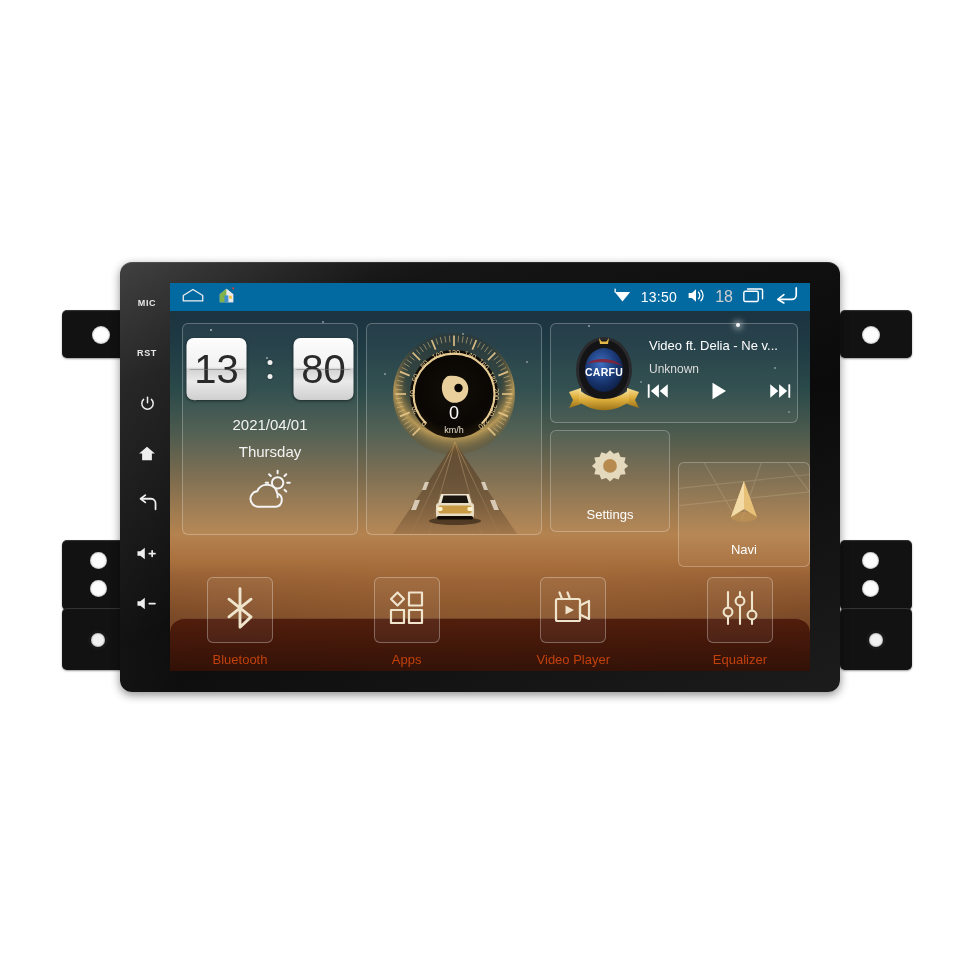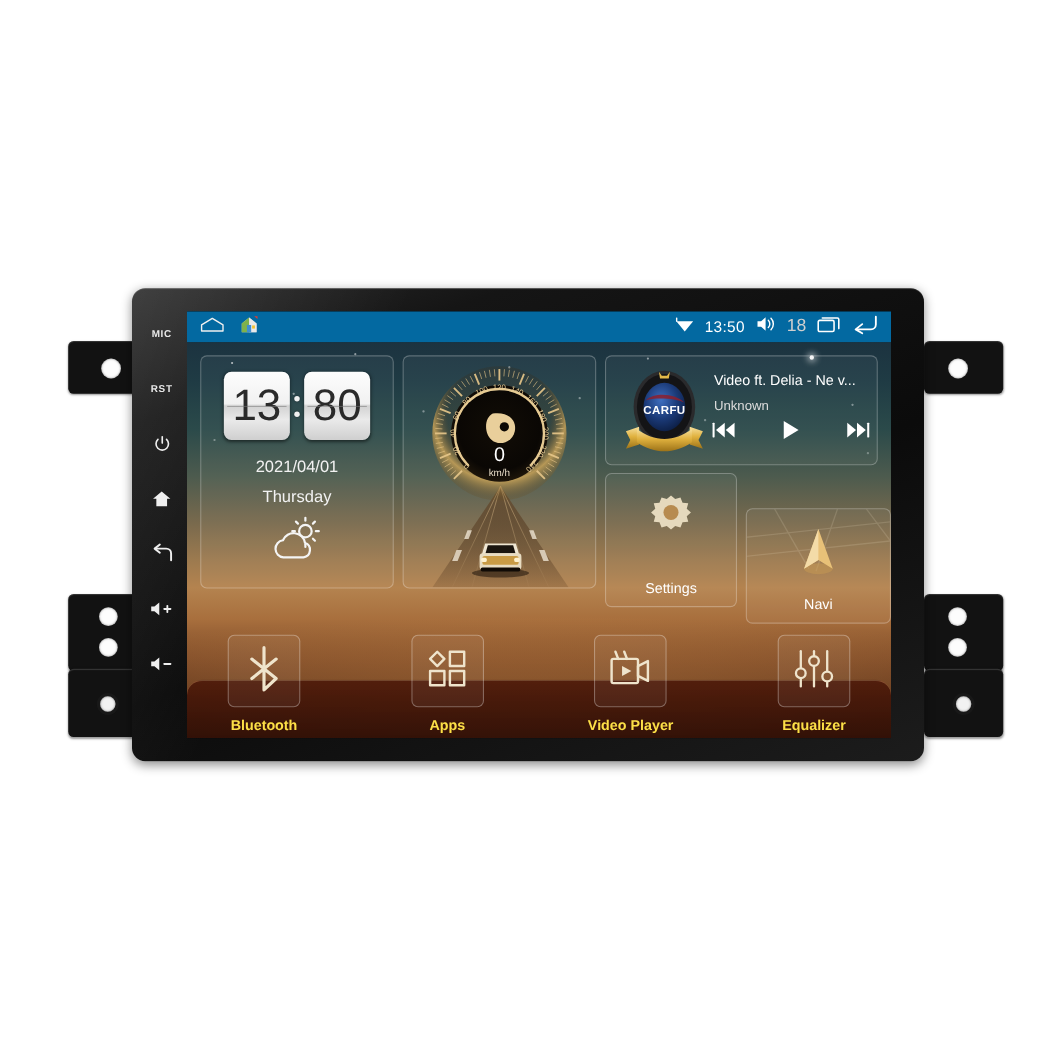--- a/index.html
+++ b/index.html
@@ -63,21 +63,21 @@
             #2a1209 100%);}
   .star{position:absolute;background:#fff;border-radius:50%;opacity:.65;}
 
   
   .panel{position:absolute;border:1px solid rgba(255,255,255,.26);border-radius:6px;
          background:rgba(255,255,255,.045);box-sizing:border-box;}
 
   
   #w-clock{left:12px;top:40px;width:176px;height:212px;}
   #flip{position:absolute;left:50%;top:14px;transform:translateX(-50%);
-        display:flex;align-items:center;gap:3px;}
+        display:flex;align-items:center;gap:20px;}
   .flipcard{position:relative;width:60px;height:62px;border-radius:7px;
     background:linear-gradient(180deg,#fdfdfd 0%,#f1f1f1 47%,#d2d2d2 50%,#eaeaea 70%,#cfcfcf 100%);
     box-shadow:0 1px 3px rgba(0,0,0,.5);display:flex;align-items:center;justify-content:center;}
   .flipcard::after{content:"";position:absolute;left:3px;right:3px;top:50%;height:1px;
     background:rgba(120,120,120,.55);}
   .flipnum{font-size:40px;color:#2a2a2a;font-weight:400;line-height:1;
            font-family:"Liberation Sans",sans-serif;}
   .colon{display:flex;flex-direction:column;gap:9px;padding:0 1px;}
   .colon i{display:block;width:5px;height:5px;border-radius:50%;background:#f0f0f0;
            box-shadow:0 0 2px rgba(0,0,0,.5);}
@@ -94,39 +94,39 @@
   #w-media{left:380px;top:40px;width:248px;height:100px;}
   #badge{position:absolute;left:14px;top:6px;width:78px;height:88px;}
   #mtitle{position:absolute;left:98px;top:14px;width:140px;color:#fff;font-size:13px;
           white-space:nowrap;overflow:hidden;}
   #martist{position:absolute;left:98px;top:38px;color:#dcdcdc;font-size:12px;}
   #mctrls{position:absolute;left:96px;top:58px;width:144px;display:flex;
           align-items:center;justify-content:space-between;}
   .mbtn{color:#fff;cursor:pointer;}
 
   
-  #w-settings{left:380px;top:147px;width:120px;height:122px;}
+  #w-settings{left:380px;top:147px;width:120px;height:102px;}
   #w-navi{left:508px;top:147px;width:132px;height:105px;overflow:hidden;margin-top:32px;}
   .tile-ico{position:absolute;left:0;top:16px;width:100%;display:flex;justify-content:center;}
   .tile-lbl{position:absolute;left:0;bottom:9px;width:100%;text-align:center;
             color:#fff;font-size:13px;}
   #navimap{position:absolute;inset:0;opacity:.30;}
 
   
   #dockband{position:absolute;left:0;bottom:0;width:640px;height:52px;
      background:linear-gradient(180deg,rgba(78,26,10,.92) 0%,rgba(48,15,6,.96) 100%);
      border-top-left-radius:14px;border-top-right-radius:14px;
      border-top:1px solid rgba(255,190,130,.30);}
   #dock{position:absolute;left:14px;bottom:4px;width:612px;height:108px;
         display:flex;justify-content:space-between;align-items:flex-end;z-index:3;}
   .dockitem{width:112px;display:flex;flex-direction:column;align-items:center;cursor:pointer;}
   .dockbox{width:66px;height:66px;border:1px solid rgba(255,255,255,.30);border-radius:6px;
      background:rgba(255,255,255,.05);display:flex;align-items:center;justify-content:center;
      box-sizing:border-box;}
-  .docklbl{margin-top:9px;color:#fde047;font-size:13px;font-weight:bold;}
+  .docklbl{margin-top:9px;color:#c2410c;font-size:13px;}
 
   svg{overflow:visible;}
 </style>
 </head>
 <body>
 
 <div id="stage">
 
   <div class="bracket" style="left:62px;top:310px;width:100px;height:48px;"></div>
   <div class="screw" style="left:92px;top:326px;width:18px;height:18px;"></div>

